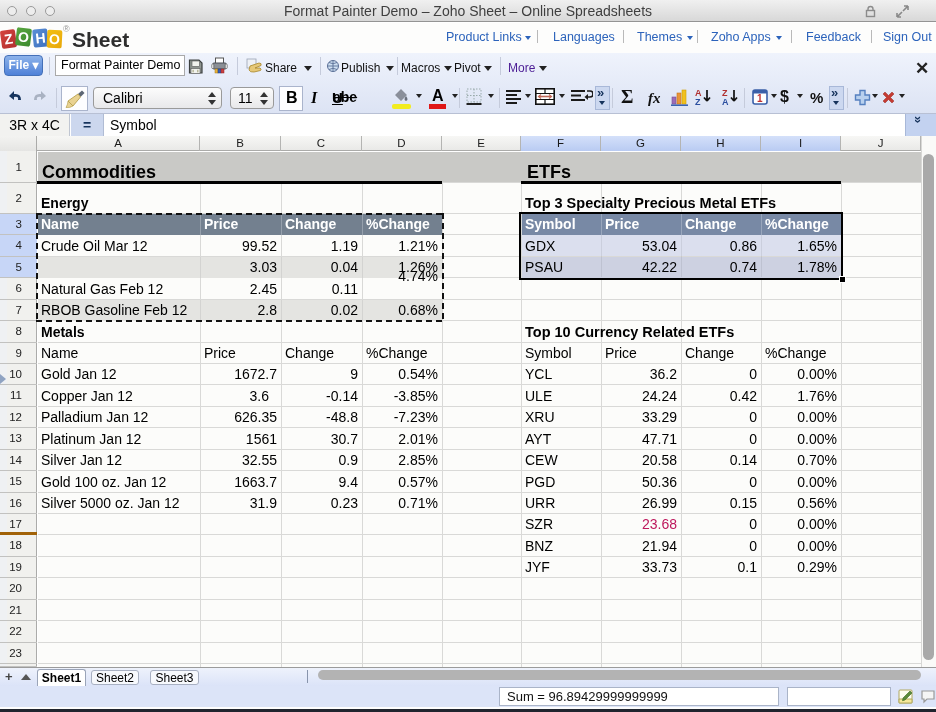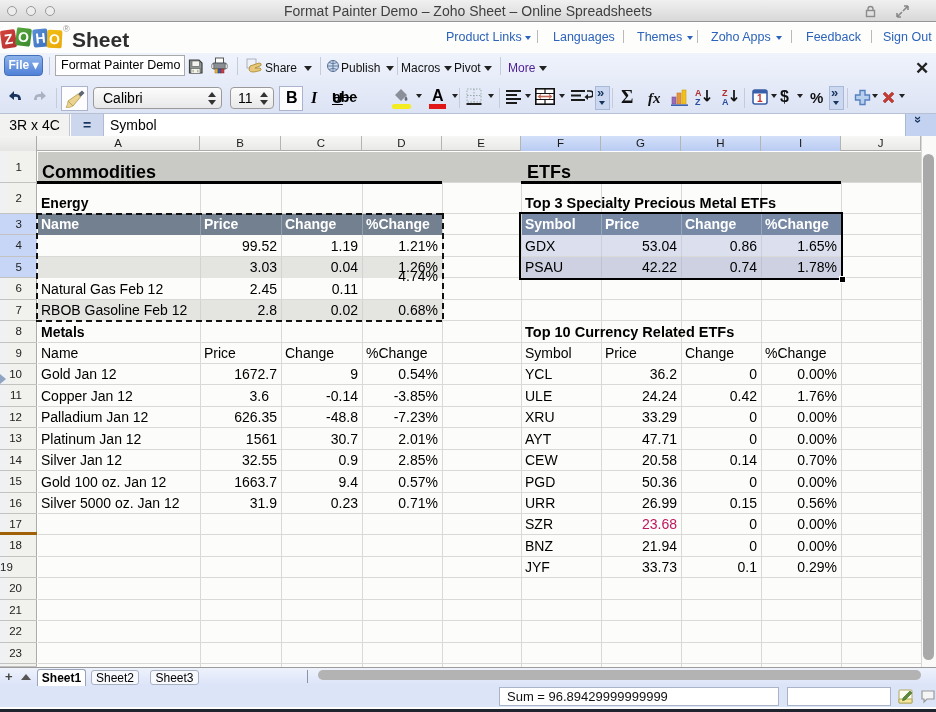--- a/index.html
+++ b/index.html
@@ -240,21 +240,21 @@
 <div class="ab" style="left:0;top:343px;width:37px;height:21px;background:transparent;border-bottom:1px solid #c2c2c0;font-size:11.5px;color:#222;text-align:right;line-height:20px;padding-right:15px;">9</div>
 <div class="ab" style="left:0;top:364px;width:37px;height:21px;background:transparent;border-bottom:1px solid #c2c2c0;font-size:11.5px;color:#222;text-align:right;line-height:20px;padding-right:15px;">10</div>
 <div class="ab" style="left:0;top:385px;width:37px;height:22px;background:transparent;border-bottom:1px solid #c2c2c0;font-size:11.5px;color:#222;text-align:right;line-height:21px;padding-right:15px;">11</div>
 <div class="ab" style="left:0;top:407px;width:37px;height:21px;background:transparent;border-bottom:1px solid #c2c2c0;font-size:11.5px;color:#222;text-align:right;line-height:20px;padding-right:15px;">12</div>
 <div class="ab" style="left:0;top:428px;width:37px;height:22px;background:transparent;border-bottom:1px solid #c2c2c0;font-size:11.5px;color:#222;text-align:right;line-height:21px;padding-right:15px;">13</div>
 <div class="ab" style="left:0;top:450px;width:37px;height:21px;background:transparent;border-bottom:1px solid #c2c2c0;font-size:11.5px;color:#222;text-align:right;line-height:20px;padding-right:15px;">14</div>
 <div class="ab" style="left:0;top:471px;width:37px;height:22px;background:transparent;border-bottom:1px solid #c2c2c0;font-size:11.5px;color:#222;text-align:right;line-height:21px;padding-right:15px;">15</div>
 <div class="ab" style="left:0;top:493px;width:37px;height:21px;background:transparent;border-bottom:1px solid #c2c2c0;font-size:11.5px;color:#222;text-align:right;line-height:20px;padding-right:15px;">16</div>
 <div class="ab" style="left:0;top:514px;width:37px;height:21px;background:transparent;border-bottom:3px solid #a16207;font-size:11.5px;color:#222;text-align:right;line-height:20px;padding-right:15px;">17</div>
 <div class="ab" style="left:0;top:535px;width:37px;height:22px;background:transparent;border-bottom:1px solid #c2c2c0;font-size:11.5px;color:#222;text-align:right;line-height:21px;padding-right:15px;">18</div>
-<div class="ab" style="left:0;top:557px;width:37px;height:21px;background:transparent;border-bottom:1px solid #c2c2c0;font-size:11.5px;color:#222;text-align:left;line-height:20px;padding-right:15px;">19</div>
+<div class="ab" style="left:0;top:557px;width:37px;height:21px;background:transparent;border-bottom:1px solid #c2c2c0;font-size:11.5px;color:#222;text-align:right;line-height:20px;padding-right:15px;">19</div>
 <div class="ab" style="left:0;top:578px;width:37px;height:22px;background:transparent;border-bottom:1px solid #c2c2c0;font-size:11.5px;color:#222;text-align:right;line-height:21px;padding-right:15px;">20</div>
 <div class="ab" style="left:0;top:600px;width:37px;height:21px;background:transparent;border-bottom:1px solid #c2c2c0;font-size:11.5px;color:#222;text-align:right;line-height:20px;padding-right:15px;">21</div>
 <div class="ab" style="left:0;top:621px;width:37px;height:22px;background:transparent;border-bottom:1px solid #c2c2c0;font-size:11.5px;color:#222;text-align:right;line-height:21px;padding-right:15px;">22</div>
 <div class="ab" style="left:0;top:643px;width:37px;height:21px;background:transparent;border-bottom:1px solid #c2c2c0;font-size:11.5px;color:#222;text-align:right;line-height:20px;padding-right:15px;">23</div>
 <div class="ab" style="left:0;top:664px;width:37px;height:3px;background:transparent;border-bottom:1px solid #c2c2c0;font-size:11.5px;color:#222;text-align:right;line-height:2px;padding-right:15px;"></div>
 <div class="ab" style="left:0;top:374px;width:0;height:0;border-top:5px solid transparent;border-bottom:5px solid transparent;border-left:6px solid #8fa3c2;"></div>
 <div class="ab" style="left:38px;top:152px;width:883px;height:515px;background:#fcfcfa;"></div>
 <div class="ab" style="left:200px;top:152px;width:1px;height:515px;background:#d9d9d7;"></div>
 <div class="ab" style="left:281px;top:152px;width:1px;height:515px;background:#d9d9d7;"></div>
 <div class="ab" style="left:362px;top:152px;width:1px;height:515px;background:#d9d9d7;"></div>
@@ -313,20 +313,21 @@
 <div class="ab" style="left:681px;top:235px;width:1px;height:42px;background:rgba(0,0,0,0.07);"></div>
 <div class="ab" style="left:761px;top:235px;width:1px;height:42px;background:rgba(0,0,0,0.07);"></div>
 <div class="ab" style="left:42px;top:162px;font-size:18px;font-weight:bold;color:#000;">Commodities</div>
 <div class="ab" style="left:527px;top:162px;font-size:18px;font-weight:bold;color:#000;">ETFs</div>
 <div class="cell b" style="left:37px;top:183px;width:163px;height:28px;padding-left:4px;font-size:14px;color:#000;">Energy</div>
 <div class="cell b" style="left:521px;top:183px;width:320px;height:28px;padding-left:4px;font-size:14.5px;color:#000;">Top 3 Specialty Precious Metal ETFs</div>
 <div class="cell b" style="left:37px;top:214px;width:163px;height:18px;padding-left:4px;font-size:14px;color:#fff;">Name</div>
 <div class="cell b" style="left:200px;top:214px;width:81px;height:18px;padding-left:4px;font-size:14px;color:#fff;">Price</div>
 <div class="cell b" style="left:281px;top:214px;width:81px;height:18px;padding-left:4px;font-size:14px;color:#fff;">Change</div>
 <div class="cell b" style="left:362px;top:214px;width:80px;height:18px;padding-left:4px;font-size:14px;color:#fff;">%Change</div>
+<div class="cell" style="left:37px;top:235px;width:163px;height:19px;padding-left:4px;font-size:14px;color:#000;">Crude Oil Mar 12</div>
 <div class="cell" style="left:200px;top:235px;width:81px;height:19px;justify-content:flex-end;padding-right:4px;font-size:14px;color:#000;">99.52</div>
 <div class="cell" style="left:281px;top:235px;width:81px;height:19px;justify-content:flex-end;padding-right:4px;font-size:14px;color:#000;">1.19</div>
 <div class="cell" style="left:362px;top:235px;width:80px;height:19px;justify-content:flex-end;padding-right:4px;font-size:14px;color:#000;">1.21%</div>
 <div class="cell" style="left:200px;top:257px;width:81px;height:18px;justify-content:flex-end;padding-right:4px;font-size:14px;color:#000;">3.03</div>
 <div class="cell" style="left:281px;top:257px;width:81px;height:18px;justify-content:flex-end;padding-right:4px;font-size:14px;color:#000;">0.04</div>
 <div class="cell" style="left:362px;top:257px;width:80px;height:18px;justify-content:flex-end;padding-right:4px;font-size:14px;color:#000;">1.26%</div>
 <div class="cell" style="left:37px;top:278px;width:163px;height:19px;padding-left:4px;font-size:14px;color:#000;">Natural Gas Feb 12</div>
 <div class="cell" style="left:200px;top:278px;width:81px;height:19px;justify-content:flex-end;padding-right:4px;font-size:14px;color:#000;">2.45</div>
 <div class="cell" style="left:281px;top:278px;width:81px;height:19px;justify-content:flex-end;padding-right:4px;font-size:14px;color:#000;">0.11</div>
 <div class="cell" style="left:362px;top:265px;width:80px;height:19px;justify-content:flex-end;padding-right:4px;font-size:14px;color:#000;">4.74%</div>

